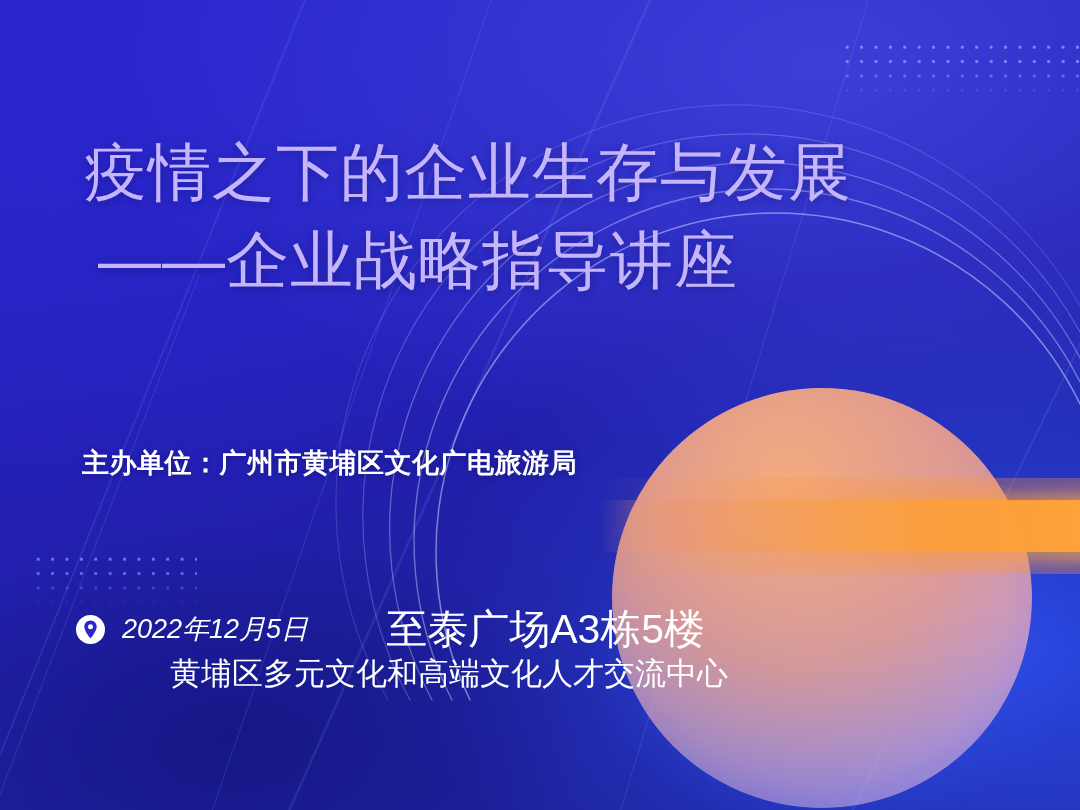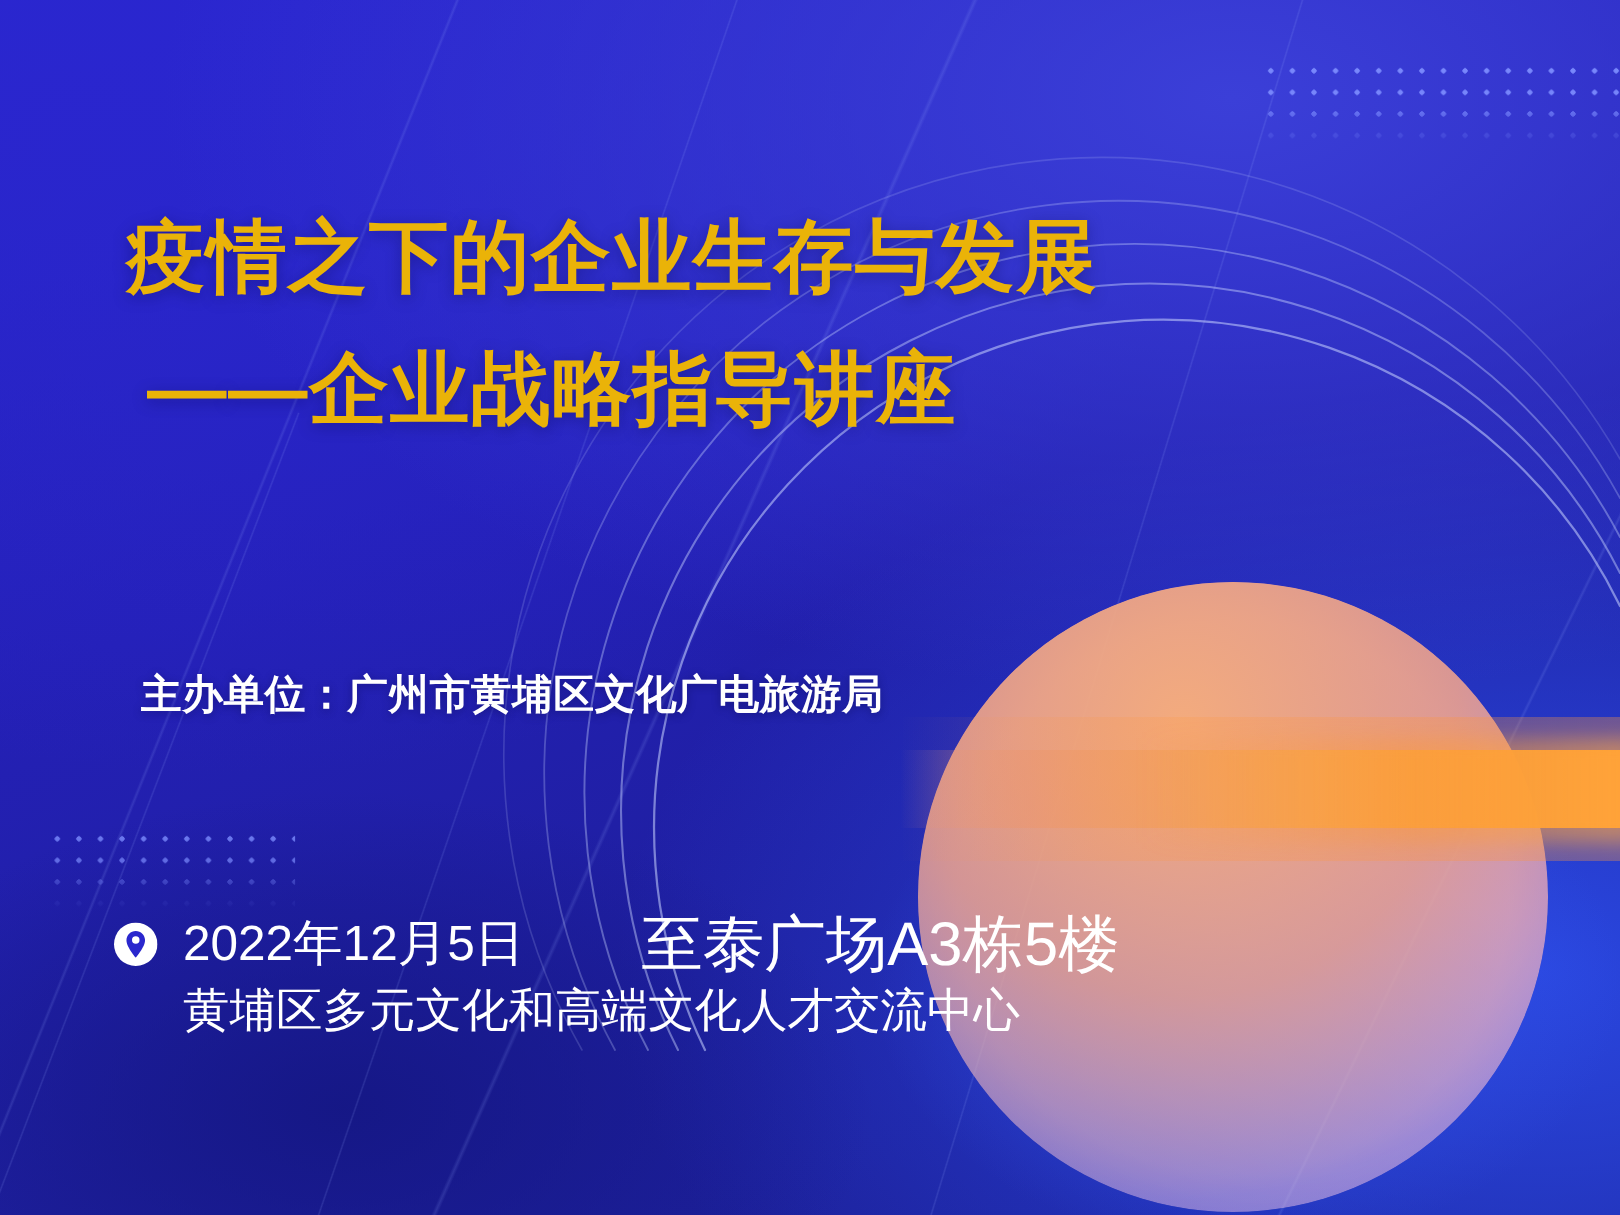--- a/index.html
+++ b/index.html
@@ -141,37 +141,36 @@
   }
 
   
   .title-block {
     position: absolute;
     left: 84px;
     top: 128px;
     width: 920px;
   }
   .title-line {
-    color: #eab308;
-    font-weight: bold;
-    font-size: 53px;
+    color: #c4b5fd;
+    font-weight: normal;
+    font-size: 63px;
     line-height: 88px;
     letter-spacing: 1px;
     white-space: nowrap;
     text-shadow: 0 2px 10px rgba(10,10,70,0.35);
   }
   .title-line.line2 {
     padding-left: 14px;
   }
 
   .org-block {
     position: absolute;
     left: 82px;
     top: 442px;
-    margin-left: 12px;
   }
   .org-line {
     color: #ffffff;
     font-weight: bold;
     font-size: 27px;
     line-height: 42px;
     letter-spacing: 0.5px;
     white-space: nowrap;
     text-shadow: 0 1px 6px rgba(10,10,70,0.4);
   }
@@ -189,38 +188,40 @@
   }
   .pin-icon {
     width: 29px;
     height: 29px;
     flex: 0 0 29px;
     margin-right: 17px;
     display: block;
   }
   .footer-date {
     color: #ffffff;
-    font-size: 33px;
+    font-size: 27px;
     line-height: 40px;
     white-space: nowrap;
+    font-style: italic;
   }
   .footer-venue1 {
     color: #ffffff;
     font-size: 41px;
     line-height: 40px;
     white-space: nowrap;
     margin-left: 78px;
   }
   .footer-venue2 {
     color: #ffffff;
     font-size: 31px;
     line-height: 44px;
     white-space: nowrap;
     margin-left: 46px;
     margin-top: 2px;
+    text-align: center;
   }
 </style>
 </head>
 <body>
 
 <div id="poster">
 
   <div class="bg-base"></div>
   <div class="bg-dark-bl"></div>
   <div class="bg-bright-r"></div>

